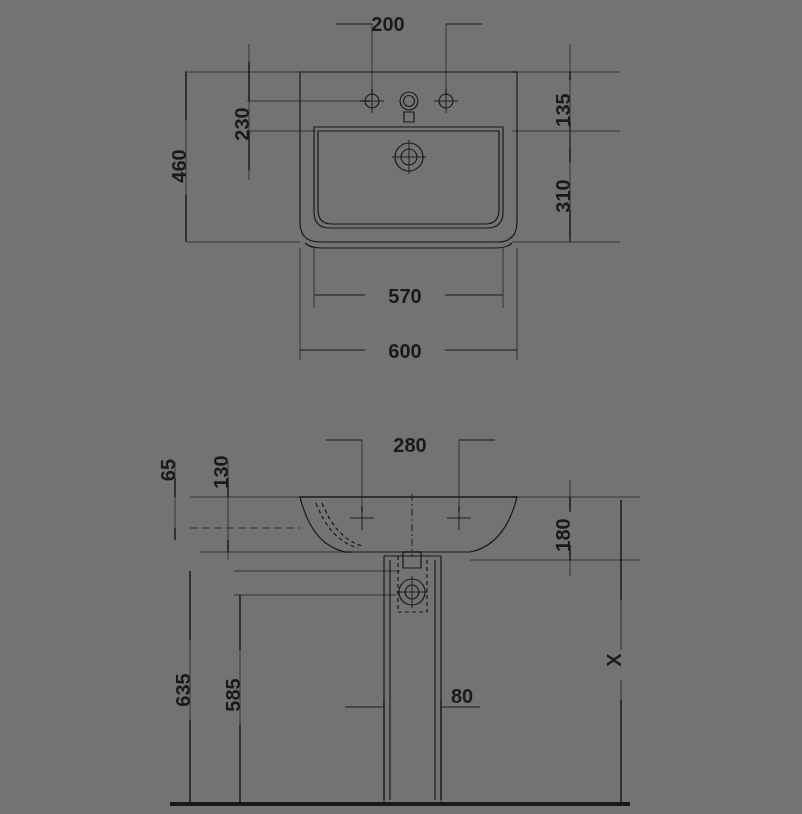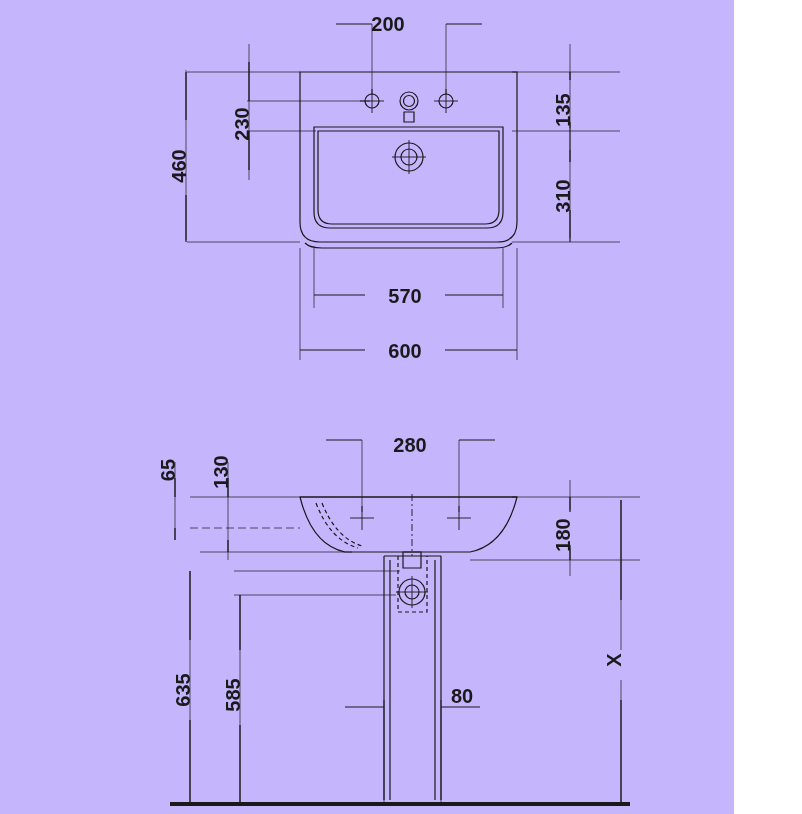--- a/index.html
+++ b/index.html
@@ -5,23 +5,23 @@
   html, body {
     margin: 0;
     padding: 0;
     background: #ffffff;
   }
   body {
     font-family: "Liberation Sans", sans-serif;
   }
   #sheet {
     position: relative;
-    width: 734px;
+    width: 802px;
     height: 814px;
-    background: #c4b5fd;
+    background: #737373;
     overflow: hidden;
   }
   #sheet svg {
     position: absolute;
     top: 0;
     left: 0;
   }
   .dim-text {
     font-family: "Liberation Sans", sans-serif;
     font-size: 20px;

